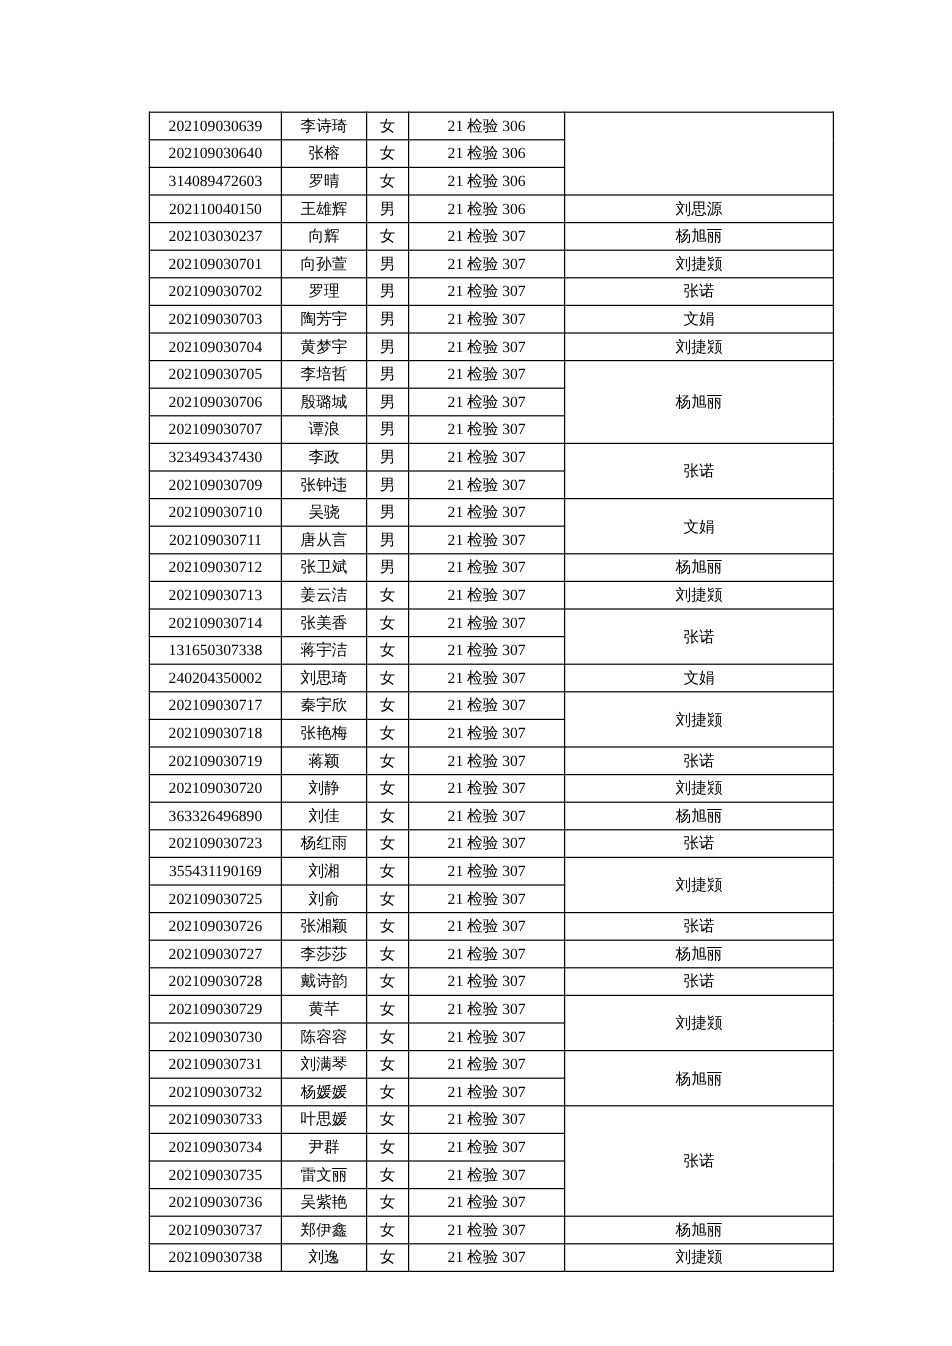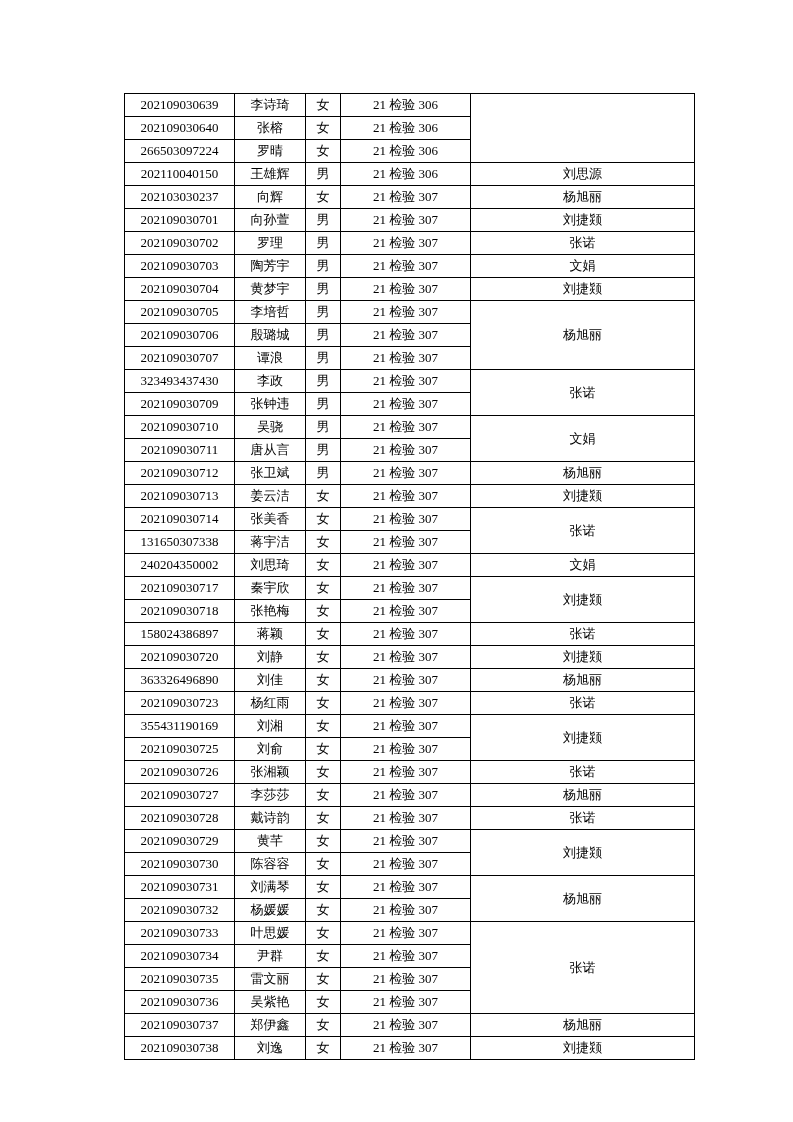--- a/index.html
+++ b/index.html
@@ -65,21 +65,21 @@
             <td class="c-class">21 检验 306</td>
             <td class="c-teacher" rowspan="3"></td>
           </tr>
           <tr>
             <td class="c-id">202109030640</td>
             <td class="c-name">张榕</td>
             <td class="c-sex">女</td>
             <td class="c-class">21 检验 306</td>
           </tr>
           <tr>
-            <td class="c-id">266503097224</td>
+            <td class="c-id">314089472603</td>
             <td class="c-name">罗晴</td>
             <td class="c-sex">女</td>
             <td class="c-class">21 检验 306</td>
           </tr>
           <tr>
             <td class="c-id">202110040150</td>
             <td class="c-name">王雄辉</td>
             <td class="c-sex">男</td>
             <td class="c-class">21 检验 306</td>
             <td class="c-teacher" rowspan="1">刘思源</td>
@@ -205,21 +205,21 @@
             <td class="c-class">21 检验 307</td>
             <td class="c-teacher" rowspan="2">刘捷颎</td>
           </tr>
           <tr>
             <td class="c-id">202109030718</td>
             <td class="c-name">张艳梅</td>
             <td class="c-sex">女</td>
             <td class="c-class">21 检验 307</td>
           </tr>
           <tr>
-            <td class="c-id">158024386897</td>
+            <td class="c-id">202109030719</td>
             <td class="c-name">蒋颖</td>
             <td class="c-sex">女</td>
             <td class="c-class">21 检验 307</td>
             <td class="c-teacher" rowspan="1">张诺</td>
           </tr>
           <tr>
             <td class="c-id">202109030720</td>
             <td class="c-name">刘静</td>
             <td class="c-sex">女</td>
             <td class="c-class">21 检验 307</td>

